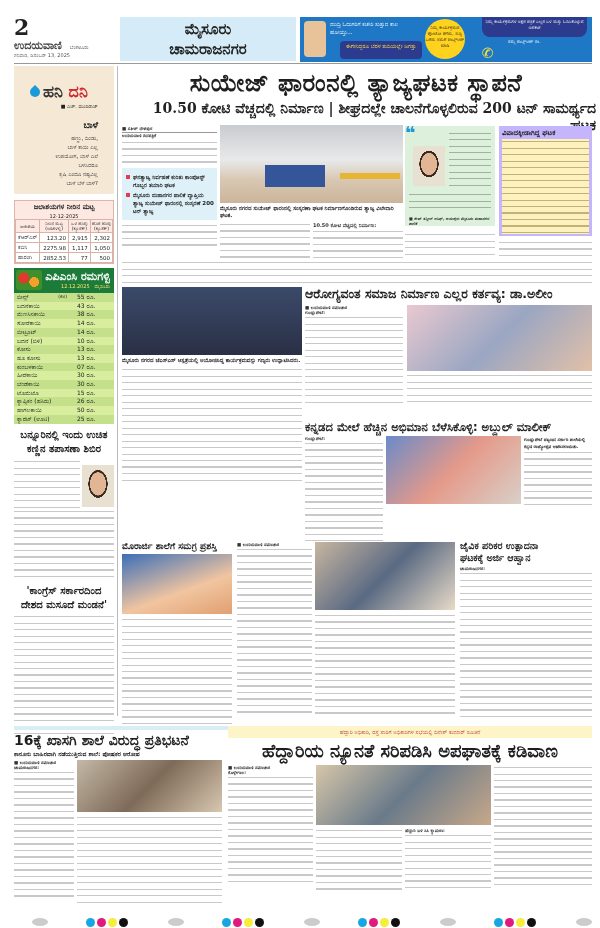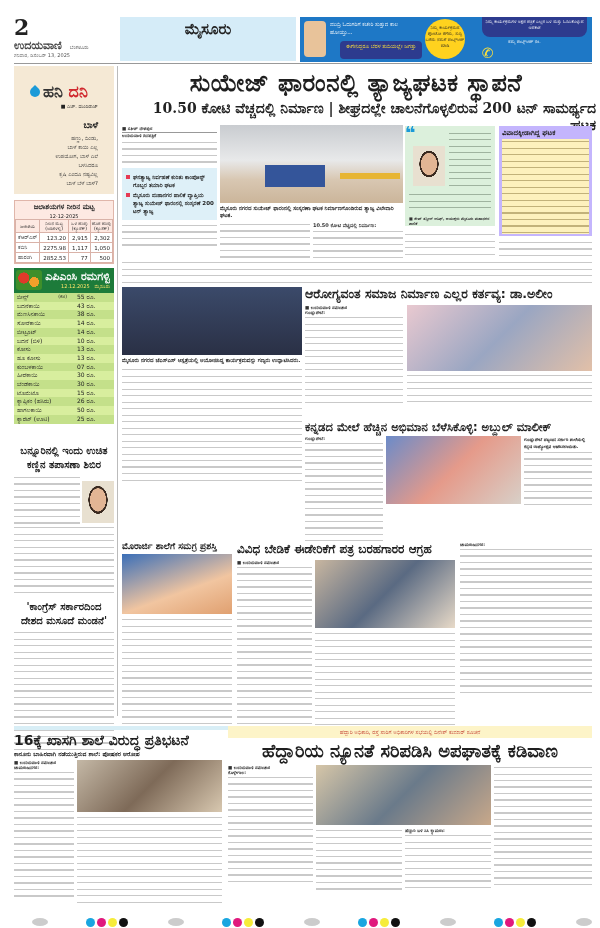--- a/index.html
+++ b/index.html
@@ -69,20 +69,21 @@
 </head>
 <body>
 
 <div class="abs hdr-left">
   <div class="pgno">2</div>
   <div class="paper"><span>ಉದಯವಾಣಿ</span><small>ಬೆಂಗಳೂರು</small></div>
   <div class="date">ಶನಿವಾರ, ಡಿಸೆಂಬರ್ 13, 2025</div>
 </div>
 <div class="abs hdr-edition">
   <div>ಮೈಸೂರು</div>
+  <div>ಚಾಮರಾಜನಗರ</div>
 </div>
 <div class="abs ad">
   <div class="hand"></div>
   <div class="a1">ಮುದ್ರಿ ಓದುಗರಿಗೆ ಕಚೇರಿ ಸುತ್ತುವ ಕಾಲ ಹೋಯ್ತು...</div>
   <div class="a2">ಈಗೇನಿದ್ದರೂ ಬೆರಳ ತುದಿಯಲ್ಲೇ ಜಗತ್ತು</div>
   <div class="bubble">ನಿಮ್ಮ ಕಾರ್ಯಕ್ರಮದ ಫೋಟೋ ತೆಗೆದು, ಸುದ್ದಿ ಬರೆದು ನಮಗೆ ವಾಟ್ಸ್ಆಪ್ ಮಾಡಿ</div>
   <div class="a3">ನಿಮ್ಮ ಕಾರ್ಯಕ್ರಮಗಳ ಅಕ್ಷರ ಪತ್ರಿಕೆ ಎಲ್ಲರ ಬಳಿ ಮತ್ತು ಓದಿಸಿಕೊಳ್ಳುವ ಅವಕಾಶ</div>
   <div class="a4">ತಮ್ಮ ವಾಟ್ಸ್ಆಪ್ ನಂ.</div>
   <div class="phone">✆ <span>8310152292</span></div>
 </div>
@@ -195,21 +196,21 @@
       </div>
     <div class="row">
         <span>ಹಾಗಲಕಾಯಿ</span>
         <span>50 ರೂ.</span>
       </div>
     <div class="row">
         <span>ಕ್ಯಾರೆಟ್ (ಊಟಿ)</span>
         <span>25 ರೂ.</span>
       </div>
   </div>
-  <div style="margin-top:20px">
+  <div style="margin-top:4px">
     <div class="story-h">ಬನ್ನೂರಿನಲ್ಲಿ ಇಂದು ಉಚಿತ ಕಣ್ಣಿನ ತಪಾಸಣಾ ಶಿಬಿರ</div>
     <div style="display:flex;margin-top:3px">
       <div class="lines" style="flex:1;height:50px"></div>
       <div class="face" style="width:32px;height:42px;margin-left:2px;margin-top:6px"></div>
     </div>
     <div class="lines" style="height:72px"></div>
   </div>
   <div style="margin-top:3px">
     <div class="story-h">'ಕಾಂಗ್ರೆಸ್ ಸರ್ಕಾರದಿಂದ ದೇಶದ ಮಸೂದೆ ಮಂಡನೆ'</div>
     <div class="lines" style="height:122px;margin-top:2px"></div>
@@ -294,34 +295,37 @@
   </div>
 </div>
 
 <div class="abs" style="left:122px;top:540px;width:110px">
   <div class="headline-m" style="font-size:9px;line-height:12px">ಮೊರಾರ್ಜಿ ಶಾಲೆಗೆ ಸಮಗ್ರ ಪ್ರಶಸ್ತಿ</div>
   <div class="photo" style="height:60px;margin-top:2px;background:linear-gradient(160deg,#3b6fb8,#f1c5a0 60%,#e0a070)"></div>
   <div class="lines" style="height:110px;margin-top:3px"></div>
 </div>
 
 <div class="abs" style="left:237px;top:540px;width:218px">
-  <div class="headline-m" style="font-size:12px">ವಿವಿಧ ಬೇಡಿಕೆ ಈಡೇರಿಕೆಗೆ ಪತ್ರ ಬರಹಗಾರರ ಆಗ್ರಹ</div>
   <div style="display:flex;margin-top:2px">
     <div style="width:75px">
         <div class="byline">■ ಉದಯವಾಣಿ ಸಮಾಚಾರ</div>
         <div class="lines" style="height:168px"></div>
       </div>
     <div style="flex:1;margin-left:3px">
       <div class="photo" style="height:68px;background:linear-gradient(135deg,#c8b6a0,#5a6a82 50%,#e8dac8)"></div>
       <div class="lines" style="height:105px;margin-top:3px"></div>
     </div>
   </div>
 </div>
 
 <div class="abs" style="left:460px;top:540px;width:132px">
+  <div class="headline-m" style="font-size:9.5px;line-height:12px">
+    <div>ಜೈವಿಕ ಪರಿಕರ ಉತ್ಪಾದನಾ</div>
+      <div>ಘಟಕಕ್ಕೆ ಅರ್ಜಿ ಆಹ್ವಾನ</div>
+  </div>
   <div class="byline" style="margin-top:2px">ಚಾಮರಾಜನಗರ:</div>
   <div class="lines" style="height:150px"></div>
 </div>
 
 <div class="abs band" style="left:14px;top:726px;width:578px"></div>
 
 <div class="abs" style="left:14px;top:731px;width:208px">
   <div class="headline-m" style="font-size:14px">16ಕ್ಕೆ ಖಾಸಗಿ ಶಾಲೆ ವಿರುದ್ಧ ಪ್ರತಿಭಟನೆ</div>
   <div style="font-size:6px;font-weight:bold;margin-top:1px">ಕಾನೂನು ಬಾಹಿರವಾಗಿ ನಡೆಯುತ್ತಿರುವ ಶಾಲೆ: ಪೋಷಕರ ಆರೋಪ</div>
   <div style="display:flex;margin-top:2px">

